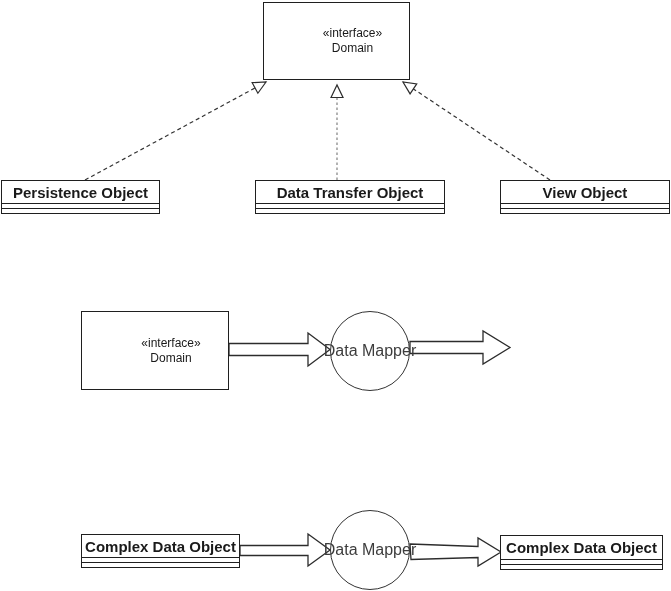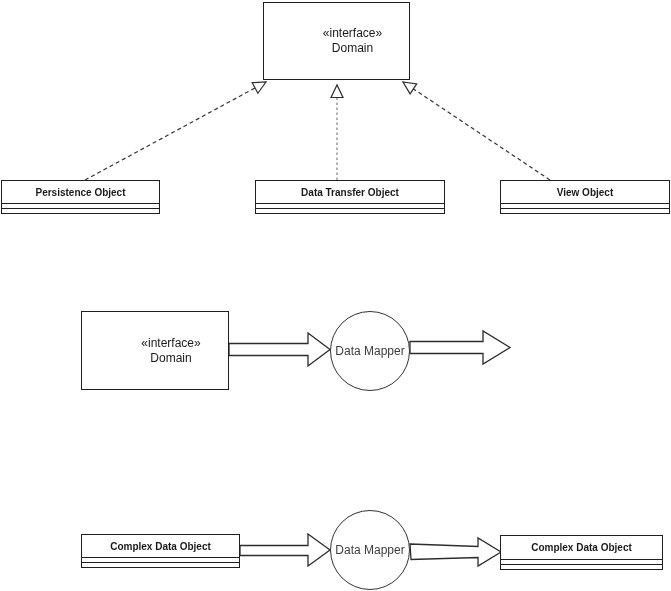--- a/index.html
+++ b/index.html
@@ -22,21 +22,21 @@
     border: 1px solid #1f1f1f;
     box-sizing: border-box;
     display: flex;
     flex-direction: column;
   }
   .class-box .title {
     flex: 1;
     display: flex;
     align-items: center;
     justify-content: center;
-    font-size: 10px;
+    font-size: 15px;
     font-weight: bold;
     color: #1a1a1a;
     white-space: nowrap;
   }
   .class-box .strip {
     height: 4px;
     border-top: 1px solid #1f1f1f;
   }
   .iface-box {
     position: absolute;
@@ -58,21 +58,21 @@
   .mapper-circle {
     position: absolute;
     width: 80px; height: 80px;
     border: 1px solid #333333;
     border-radius: 50%;
     background: #ffffff;
     box-sizing: border-box;
     display: flex;
     align-items: center;
     justify-content: center;
-    font-size: 12px;
+    font-size: 16px;
     color: #3d3d3d;
     white-space: nowrap;
   }
 </style>
 </head>
 <body>
 
 <div class="canvas">
 
   <svg class="edges" viewBox="0 0 671 591" xmlns="http://www.w3.org/2000/svg">

